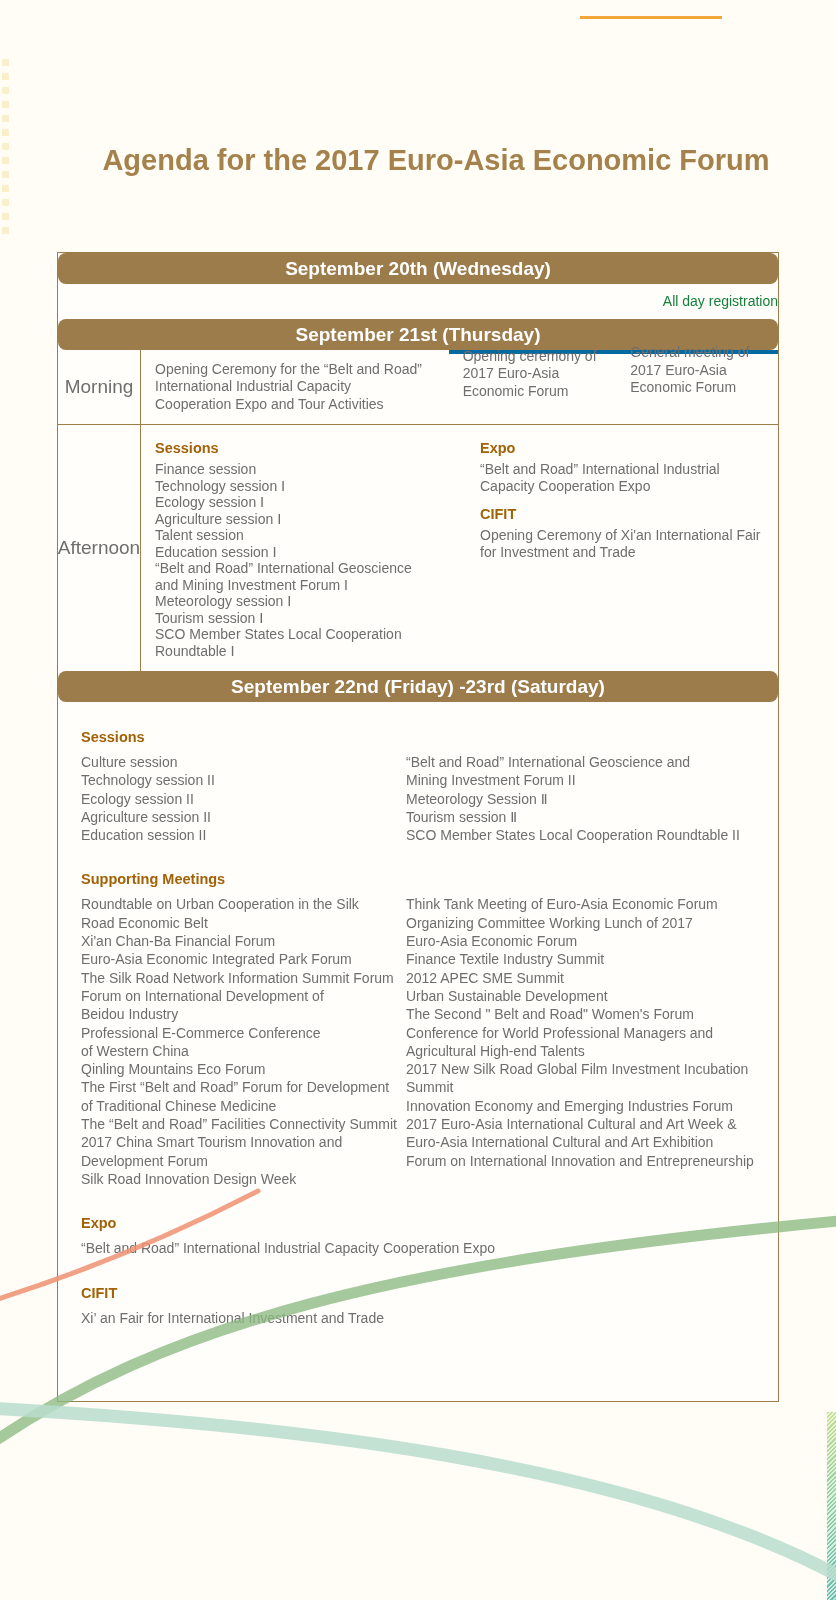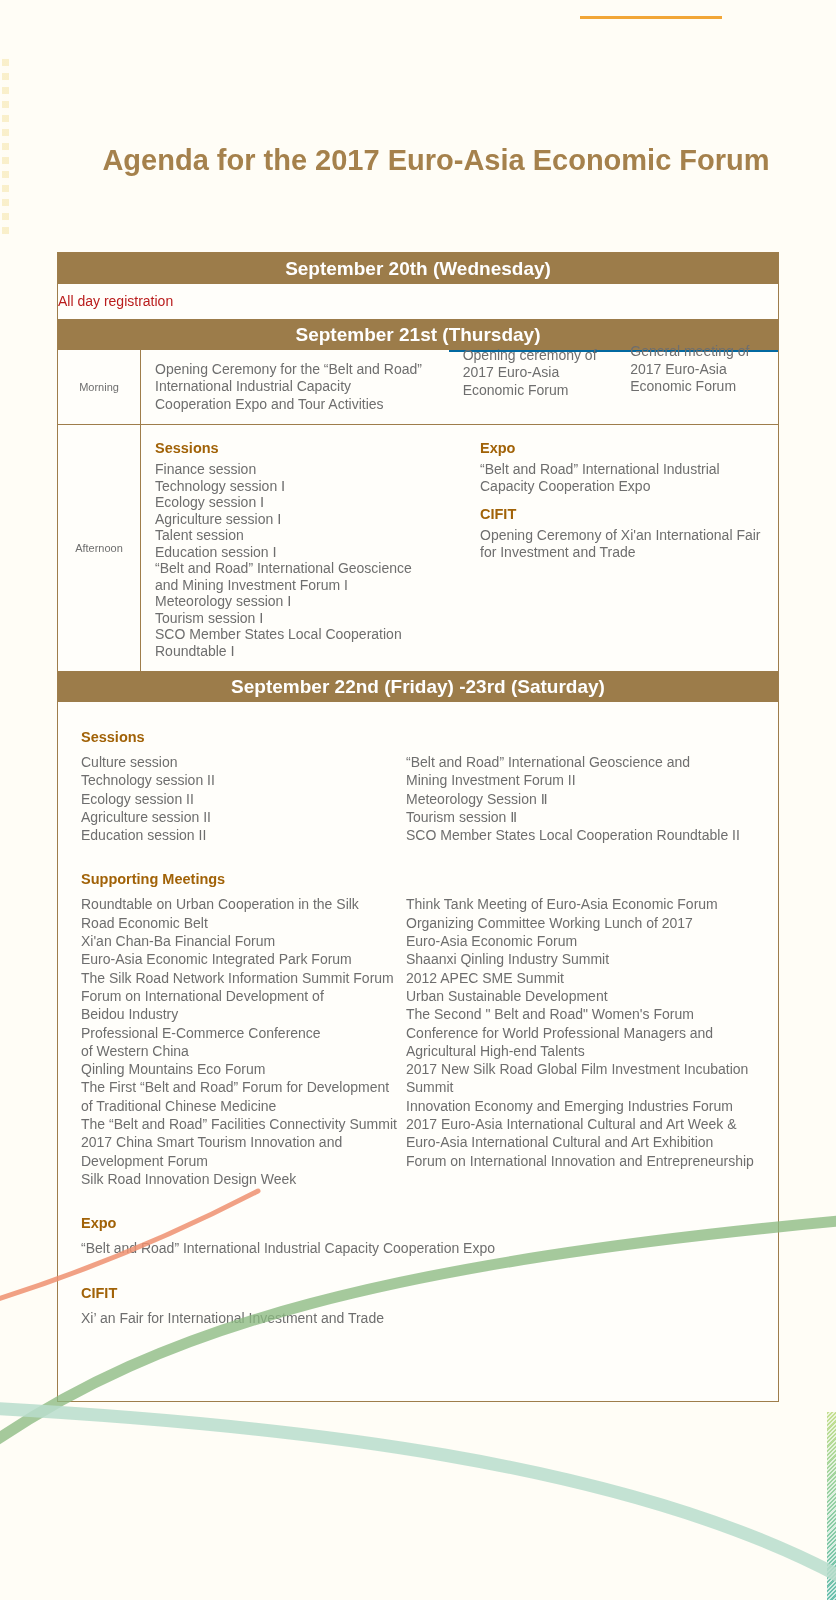--- a/index.html
+++ b/index.html
@@ -31,36 +31,36 @@
 
   
   .agenda-table{
     position:absolute;top:252px;left:57px;width:722px;
     border:1px solid #9e7d4b;background:#fffefa;
     box-sizing:border-box;color:#6e6e6e;font-size:14px;
   }
   .bar{
     background:#9c7c4a;color:#ffffff;
     font-size:19px;font-weight:bold;text-align:center;
-    height:31px;line-height:31px;
-  }
-  .allday{height:35px;line-height:35px;text-align:left;font-size:14px;color:#b91c1c;}
+    height:31px;line-height:31px;border-radius:8px;
+  }
+  .allday{height:35px;line-height:35px;text-align:right;font-size:14px;color:#15803d;}
 
   .row{display:flex;}
   .label-cell{
     width:83px;flex:0 0 83px;border-right:1px solid #9e7d4b;
     display:flex;align-items:center;justify-content:center;
-    font-size:11px;color:#6e6e6e;box-sizing:border-box;
+    font-size:19px;color:#6e6e6e;box-sizing:border-box;
   }
   .cells{flex:1;display:flex;flex-direction:row;}
   .cell{
     box-sizing:border-box;display:flex;align-items:center;
     padding:10px 18px 10px 14px;line-height:17.5px;
   }
-  .cell + .cell{border-top:2px solid #0369a1;}
+  .cell + .cell{border-top:4px solid #0369a1;}
   .cell:nth-child(1){height:74px;}
   .cell:nth-child(2){height:44px;}
   .cell:nth-child(3){height:37px;}
 
   .afternoon{border-top:1px solid #9e7d4b;height:247px;box-sizing:border-box;}
   .aft-content{flex:1;display:flex;padding:14px 0 0 14px;box-sizing:border-box;}
   .aft-col.first{width:315px;flex:0 0 315px;}
   .aft-col{padding-right:10px;}
   .h{font-weight:bold;color:#a16207;font-size:14.5px;line-height:18px;margin:0 0 4px 0;}
   .h.h2{margin-top:11px;}
@@ -173,21 +173,21 @@
             <div class="line">of Traditional Chinese Medicine</div>
             <div class="line">The “Belt and Road” Facilities Connectivity Summit</div>
             <div class="line">2017 China Smart Tourism Innovation and</div>
             <div class="line">Development Forum</div>
             <div class="line">Silk Road Innovation Design Week</div>
           </div>
         <div class="col right">
             <div class="line">Think Tank Meeting of Euro-Asia Economic Forum</div>
             <div class="line">Organizing Committee Working Lunch of 2017</div>
             <div class="line">Euro-Asia Economic Forum</div>
-            <div class="line">Shaanxi Qinling Industry Summit</div>
+            <div class="line">Finance Textile Industry Summit</div>
             <div class="line">2012 APEC SME Summit</div>
             <div class="line">Urban Sustainable Development</div>
             <div class="line">The Second " Belt and Road" Women's Forum</div>
             <div class="line">Conference for World Professional Managers and</div>
             <div class="line">Agricultural High-end Talents</div>
             <div class="line">2017 New Silk Road Global Film Investment Incubation</div>
             <div class="line">Summit</div>
             <div class="line">Innovation Economy and Emerging Industries Forum</div>
             <div class="line">2017 Euro-Asia International Cultural and Art Week &amp;</div>
             <div class="line">Euro-Asia International Cultural and Art Exhibition</div>

